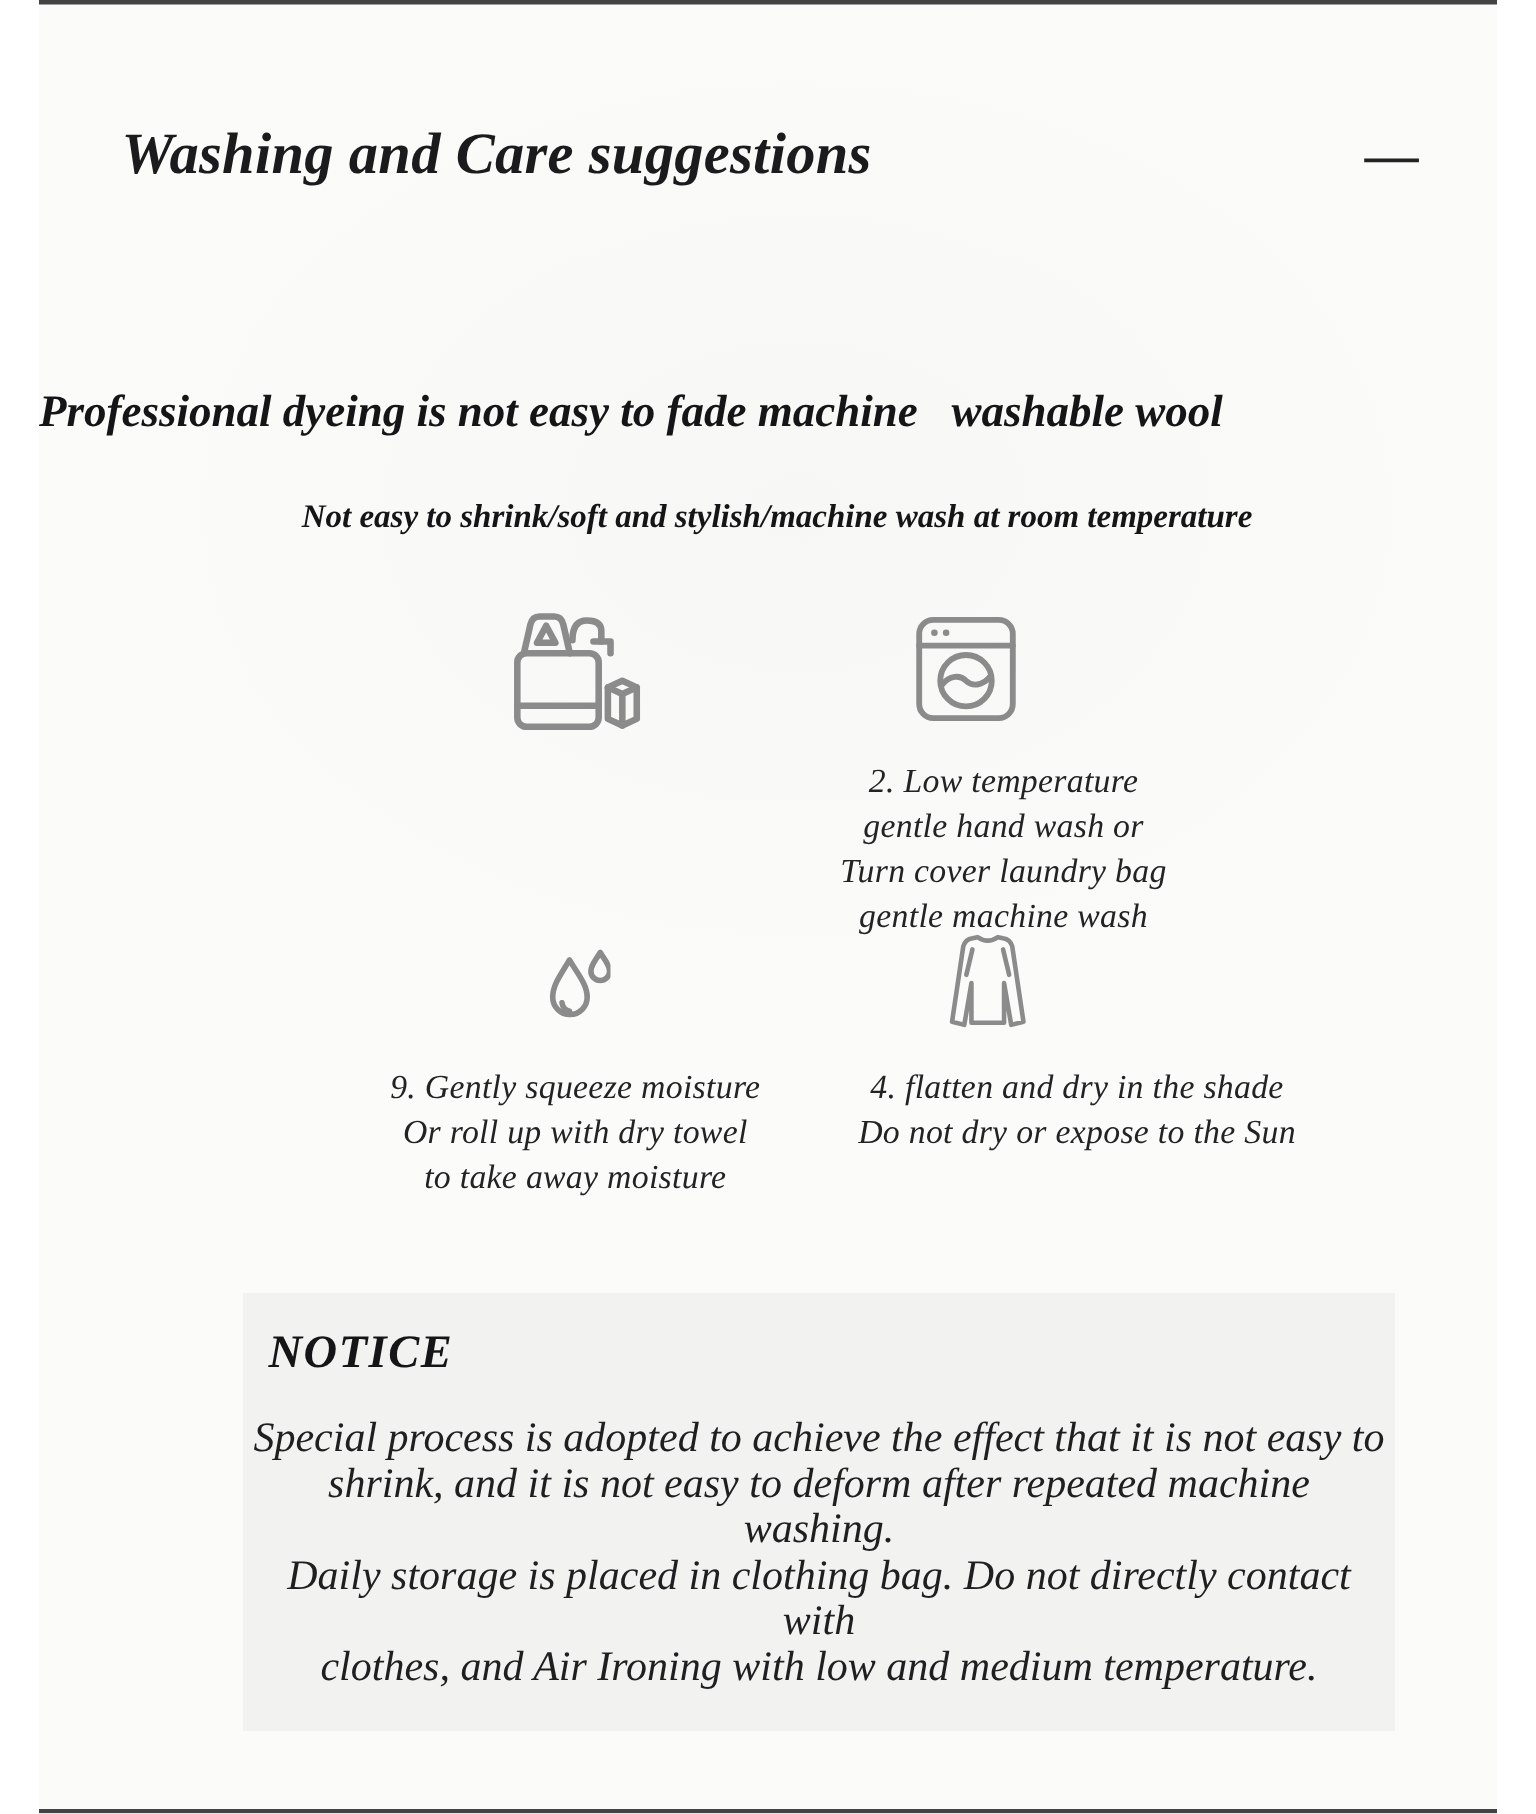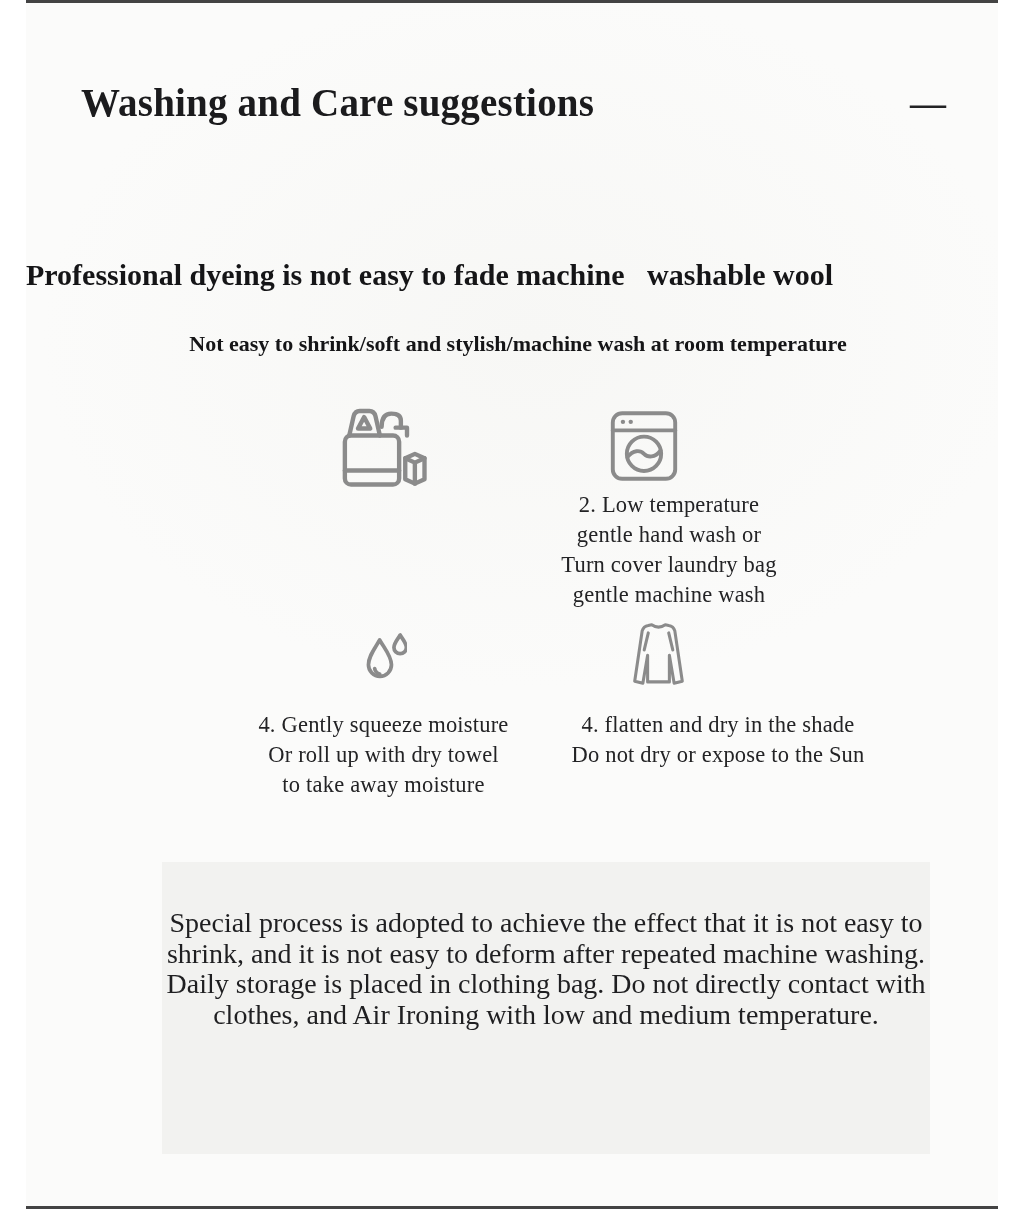--- a/index.html
+++ b/index.html
@@ -7,20 +7,21 @@
     position: relative;
     width: 972px;
     height: 1209px;
     margin: 0 auto;
     background:
       radial-gradient(ellipse 700px 500px at 52% 28%, #f7f7f5 0%, rgba(247,247,245,0) 70%),
       #fbfbfa;
     font-family: "Liberation Serif", "DejaVu Serif", serif;
     color: #1e1e20;
     overflow: hidden;
+    font-style: italic;
   }
   .edge { position: absolute; left: 0; right: 0; height: 3px; background: #434343; }
   .edge-top { top: 0; }
   .edge-bottom { bottom: 0; }
 
   .page-title {
     position: absolute;
     left: 55px;
     top: 80px;
     font-size: 39px;
@@ -65,21 +66,21 @@
     line-height: 30px;
     white-space: pre-line;
     color: #232325;
     letter-spacing: 0.2px;
   }
   .step-1 { left: 160px; top: 402px; width: 385px; }
   .step-1 .icon-box { height: 86px; }
   .step-1 .care-caption { margin-top: 2px; }
   .step-2 { left: 493px; top: 405px; width: 300px; }
   .step-2 .icon-box { height: 80px; transform: translateX(-25px); }
-  .step-2 .care-caption { margin-top: 5px; }
+  .step-2 .care-caption { margin-top: 21px; }
   .step-3 { left: 165px; top: 630px; width: 385px; }
   .step-3 .icon-box { height: 56px; }
   .step-3 .care-caption { margin-top: 24px; }
   .step-4 { left: 492px; top: 620px; width: 400px; }
   .step-4 .icon-box { height: 68px; transform: translateX(-60px); }
   .step-4 .care-caption { margin-top: 22px; }
 
   .notice-panel {
     position: absolute;
     left: 136px;
@@ -153,36 +154,37 @@
   </div>
 
   <div class="care-step step-3">
     <div class="icon-box">
       <svg width="46" height="56" viewBox="0 0 74 90" fill="none" stroke="#8b8b8b" stroke-width="6" stroke-linecap="round" stroke-linejoin="round">
         <path d="M30,16 C22,30 12,42 12,56 a18.5,18.5 0 0 0 37,0 C49,42 38,30 30,16 Z"></path>
         <path d="M22,62 a11,11 0 0 0 8,9"></path>
         <path d="M63,8 C59,15 53,21 53,28 a10,10 0 0 0 20,0 C73,21 67,15 63,8 Z"></path>
       </svg>
     </div>
-    <div class="care-caption">4. Gently squeeze moisture
+    <div class="care-caption">9. Gently squeeze moisture
 Or roll up with dry towel
 to take away moisture</div>
   </div>
 
   <div class="care-step step-4">
     <div class="icon-box">
       <svg width="77" height="68" viewBox="0 0 110 100" fill="none" stroke="#8b8b8b" stroke-width="4.5" stroke-linecap="round" stroke-linejoin="round">
         <path d="M20,90 L31,16 Q33,9 40,8 L45,7 Q55,14 65,7 L70,8 Q77,9 79,16 L90,90 L78,93 L71,52 L71,91 L39,91 L39,52 L32,93 Z"></path>
         <path d="M40,19 L34,44"></path>
         <path d="M70,19 L76,44"></path>
       </svg>
     </div>
     <div class="care-caption">4. flatten and dry in the shade
 Do not dry or expose to the Sun</div>
   </div>
 
   <div class="notice-panel">
+    <div class="notice-heading">NOTICE</div>
     <div class="notice-body">Special process is adopted to achieve the effect that it is not easy to
 shrink, and it is not easy to deform after repeated machine washing.
 Daily storage is placed in clothing bag. Do not directly contact with
 clothes, and Air Ironing with low and medium temperature.</div>
   </div>
 </div>
 
 </body></html>

